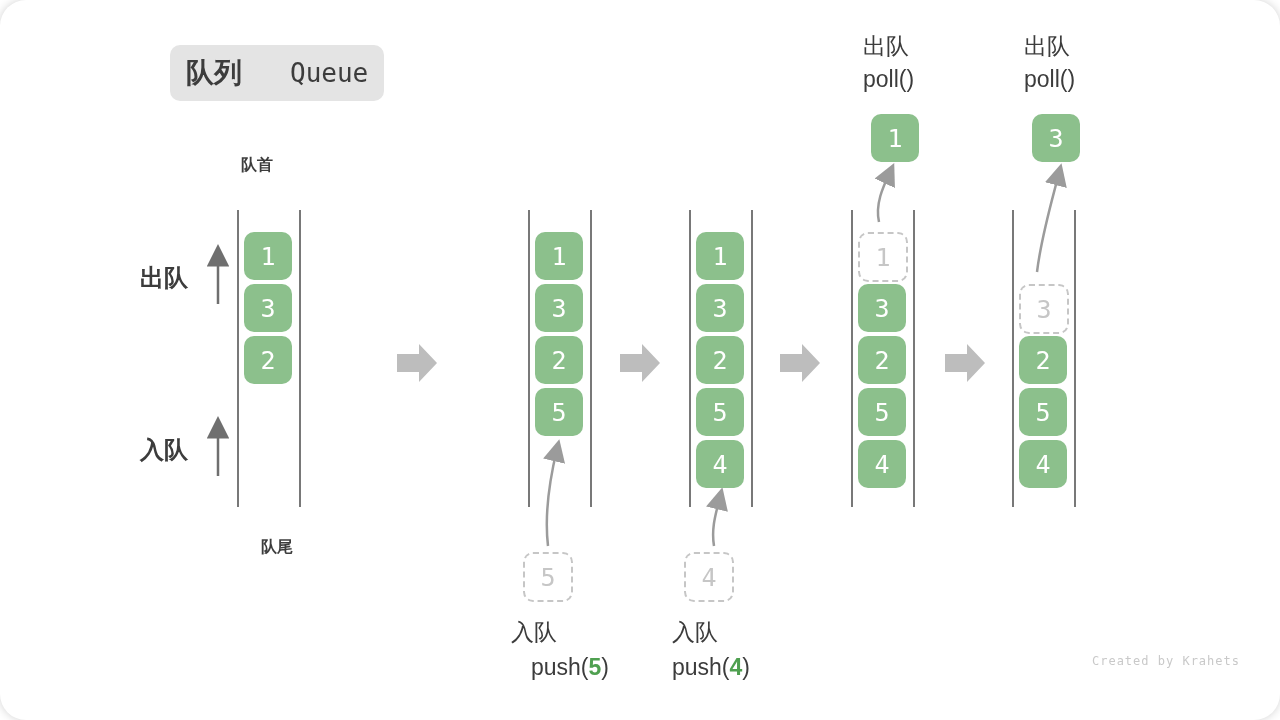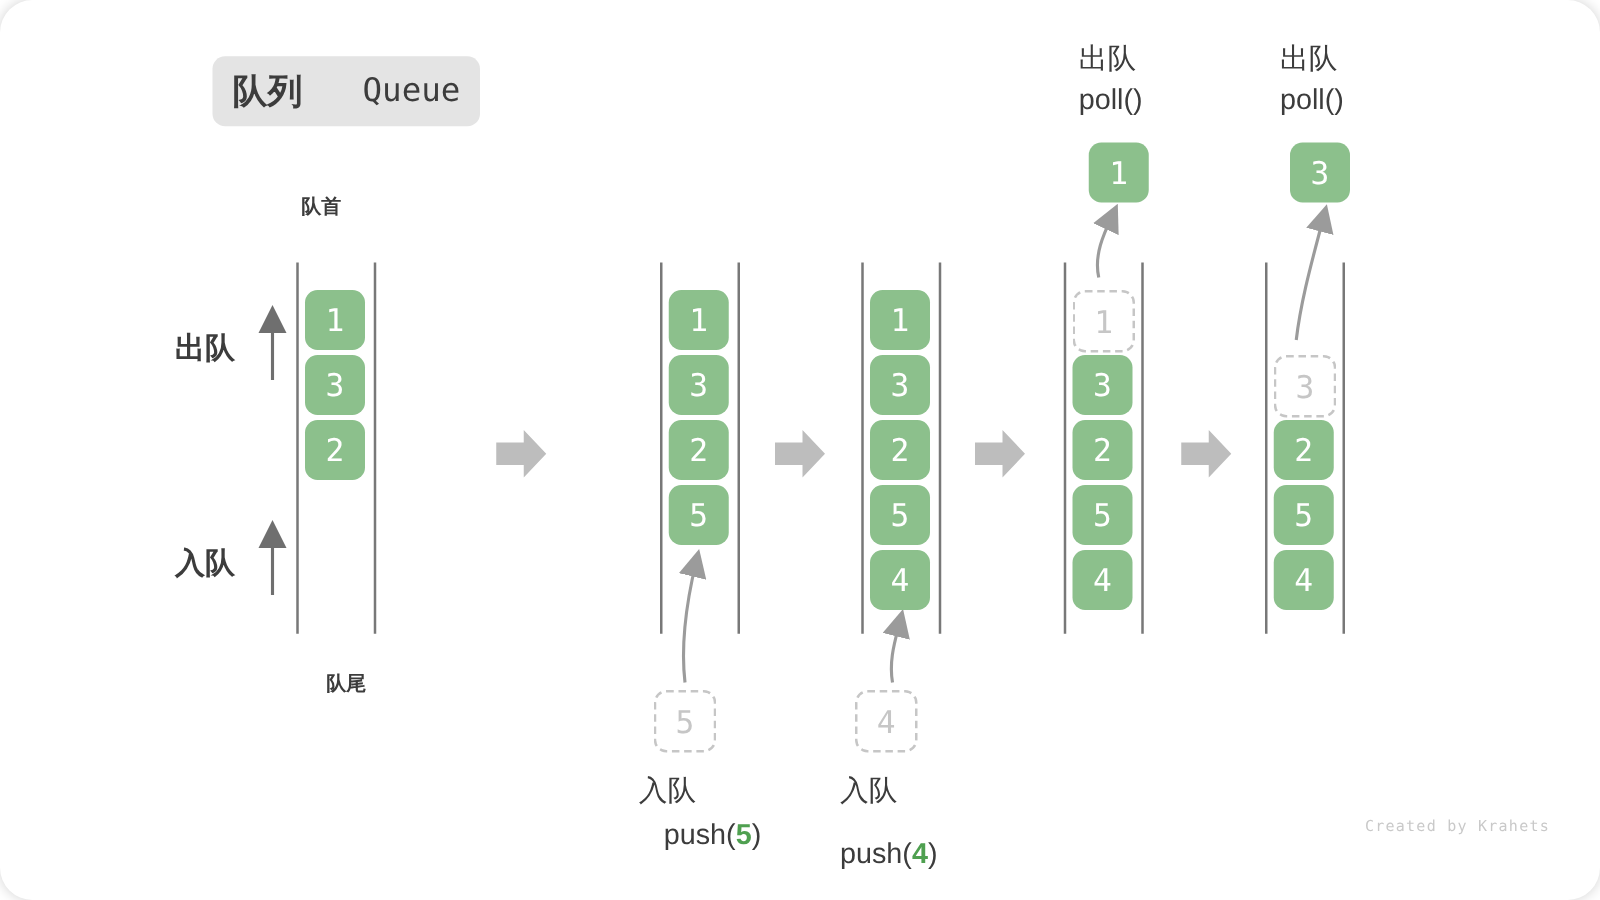--- a/index.html
+++ b/index.html
@@ -156,21 +156,21 @@
       <div class="op-code" style="left: 531px; top: 654px;"><span>push(</span><span class="arg">5</span><span>)</span></div>
       <div class="vline" style="left: 689px; top: 210px; height: 297px;"></div>
       <div class="vline" style="left: 751px; top: 210px; height: 297px;"></div>
       <div class="box green" style="left: 696px; top: 232px;">1</div>
       <div class="box green" style="left: 696px; top: 284px;">3</div>
       <div class="box green" style="left: 696px; top: 336px;">2</div>
       <div class="box green" style="left: 696px; top: 388px;">5</div>
       <div class="box green" style="left: 696px; top: 440px;">4</div>
       <div class="box ghost" style="left: 684px; top: 552px;">4</div>
       <div class="op-zh" style="left: 672px; top: 617px;">入队</div>
-      <div class="op-code" style="left: 672px; top: 669px;"><span>push(</span><span class="arg">4</span><span>)</span></div>
+      <div class="op-code" style="left: 672px; top: 654px;"><span>push(</span><span class="arg">4</span><span>)</span></div>
       <div class="vline" style="left: 851px; top: 210px; height: 297px;"></div>
       <div class="vline" style="left: 913px; top: 210px; height: 297px;"></div>
       <div class="box ghost" style="left: 858px; top: 232px;">1</div>
       <div class="box green" style="left: 858px; top: 284px;">3</div>
       <div class="box green" style="left: 858px; top: 336px;">2</div>
       <div class="box green" style="left: 858px; top: 388px;">5</div>
       <div class="box green" style="left: 858px; top: 440px;">4</div>
       <div class="op-zh" style="left: 863px; top: 31px;">出队</div>
       <div class="op-code" style="left: 863px; top: 66px;">poll()</div>
       <div class="box green" style="left: 871px; top: 114px;">1</div>

